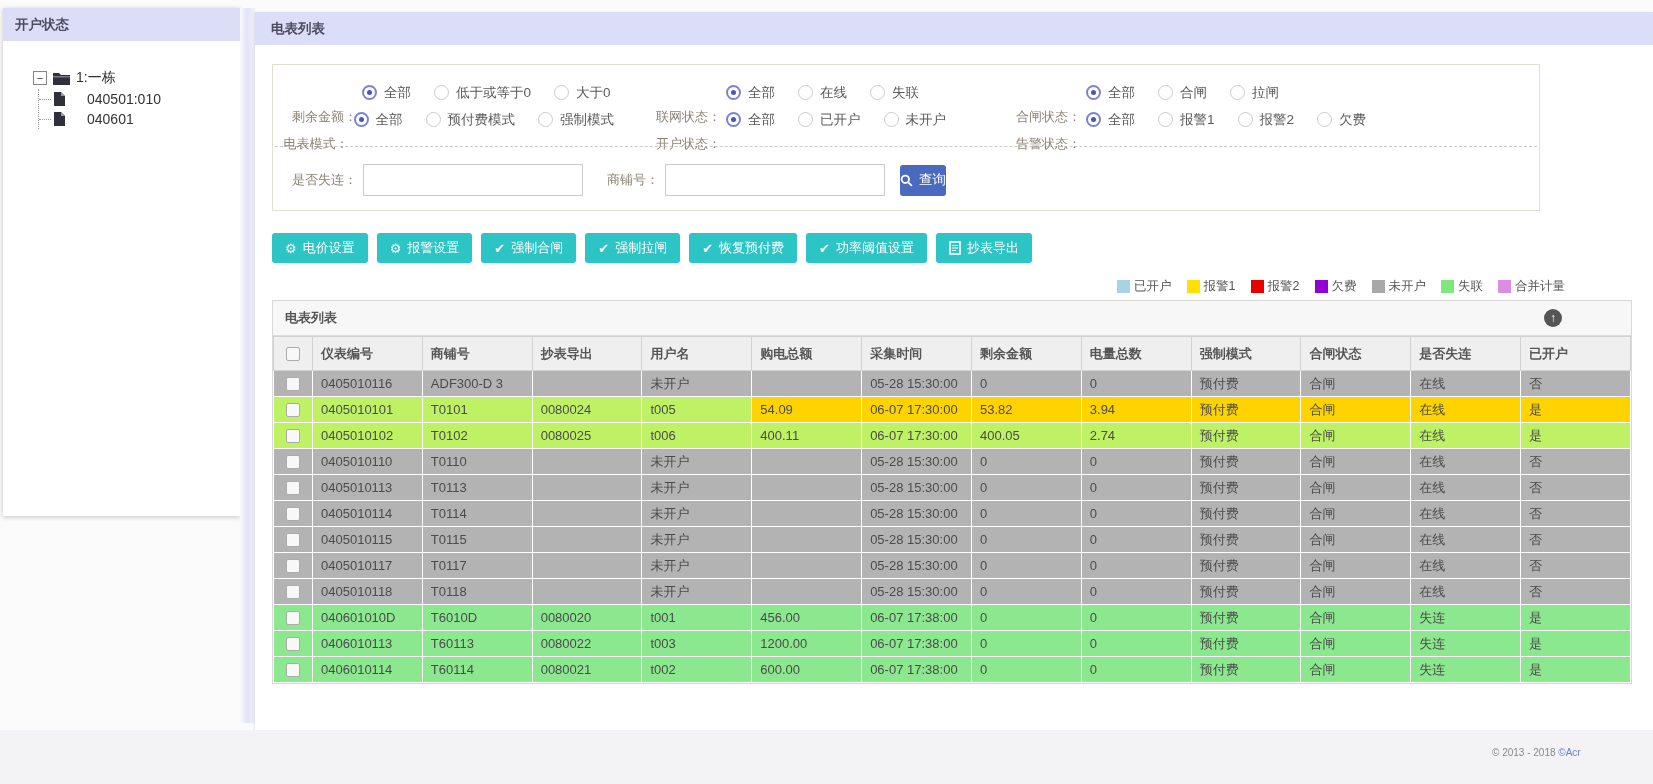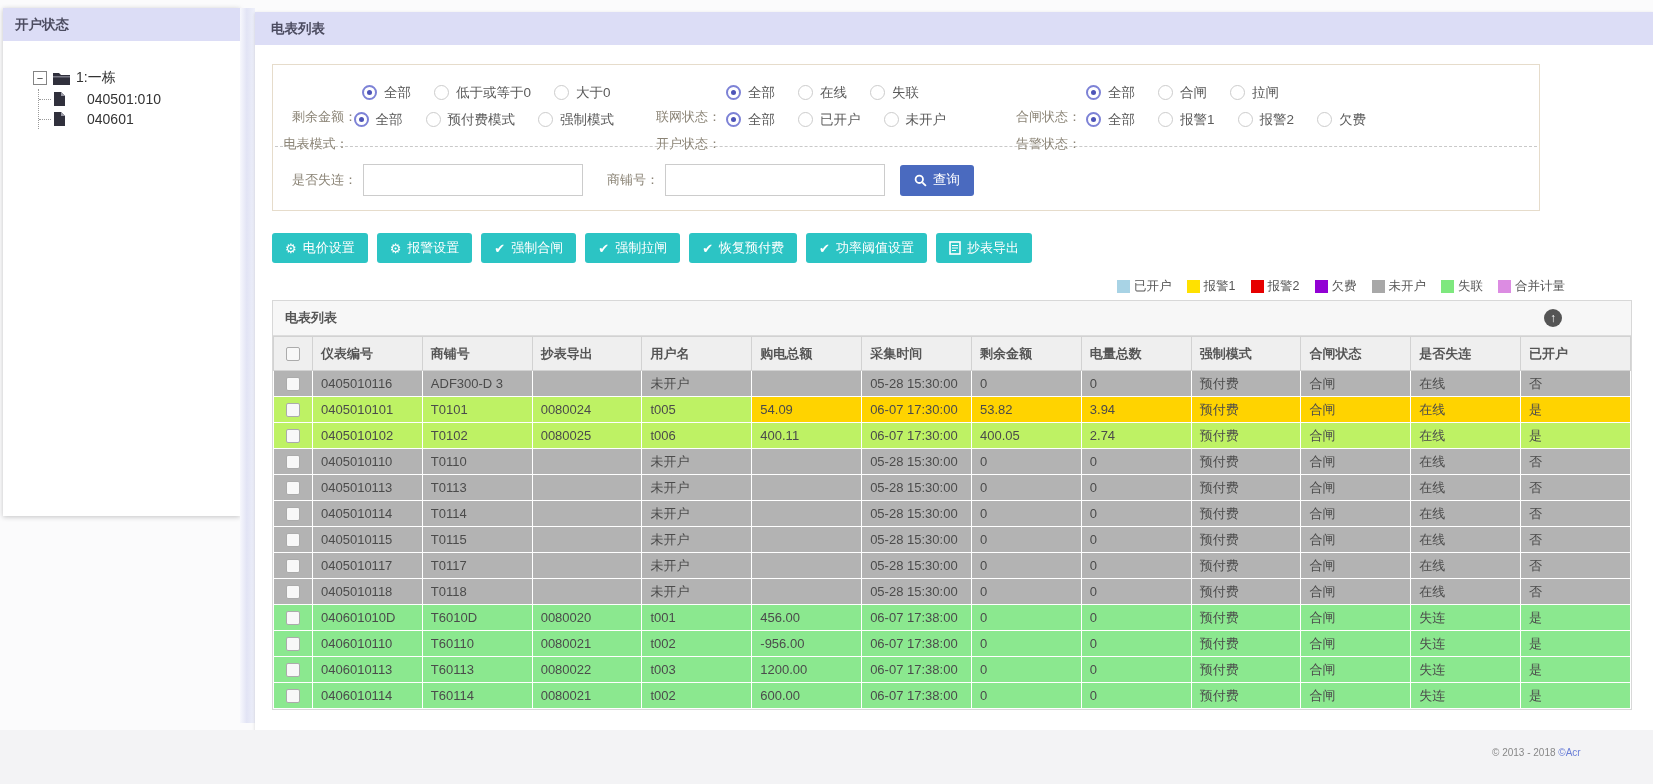--- a/index.html
+++ b/index.html
@@ -41,21 +41,21 @@
   .radio{box-sizing:border-box;width:15px;height:15px;border:1px solid #ccc;border-radius:50%;
     background:#fff;display:inline-flex;align-items:center;justify-content:center;margin-right:7px;flex:none;}
   .radio.sel{border:2px solid #7d82d6;}
   .radio.sel::after{content:"";width:5px;height:5px;border-radius:50%;background:#4e55b8;}
   .opt-label{font-size:13.5px;color:#5a5a5a;white-space:nowrap;}
   .dash{border-top:1px dashed #c9c9c9;margin:13px 2px 0 2px;}
   .inputs-row{display:flex;align-items:center;margin-top:15px;height:36px;}
   .in-label{width:84px;text-align:right;color:#8b8476;font-size:13px;margin-right:6px;white-space:nowrap;}
   .txt-input{width:206px;height:30px;border:1px solid #ccc;background:#fff;padding:0 6px;font-size:13px;color:#444;}
   .in-label.second{width:62px;margin-left:14px;}
-  .search-btn{margin-left:15px;height:31px;padding:0 14px;background:#4a6abf;border:none;border-radius:3px;
+  .search-btn{margin-left:15px;height:31px;padding:0 0;background:#4a6abf;border:none;border-radius:3px;
     color:#fff;font-size:13.5px;display:flex;align-items:center;gap:6px;cursor:pointer;}
   
   .act-row{margin-top:22px;display:flex;gap:9px;}
   .act-btn{height:30px;background:#2cc4c4;color:#fff;border:none;border-radius:3px;padding:0 13px;
     font-size:13px;display:flex;align-items:center;gap:6px;cursor:pointer;white-space:nowrap;}
   .ico{font-size:13px;line-height:1;display:inline-flex;align-items:center;}
   
   .legend-row{display:flex;justify-content:flex-end;align-items:center;margin-top:14px;height:18px;
     width:1360px;box-sizing:border-box;padding-right:67px;gap:15px;}
   .legend-item{display:flex;align-items:center;gap:4px;font-size:12.5px;color:#555;}
@@ -487,35 +487,20 @@
               <td>06-07 17:38:00</td>
               <td>0</td>
               <td>0</td>
               <td>预付费</td>
               <td>合闸</td>
               <td>失连</td>
               <td>是</td>
             </tr>
             <tr class="r-green">
               <td class="sel-col"><span class="cb"></span></td>
-              <td>0406010110</td>
-              <td>T60110</td>
-              <td>0080021</td>
-              <td>t002</td>
-              <td>-956.00</td>
-              <td>06-07 17:38:00</td>
-              <td>0</td>
-              <td>0</td>
-              <td>预付费</td>
-              <td>合闸</td>
-              <td>失连</td>
-              <td>是</td>
-            </tr>
-            <tr class="r-green">
-              <td class="sel-col"><span class="cb"></span></td>
               <td>0406010113</td>
               <td>T60113</td>
               <td>0080022</td>
               <td>t003</td>
               <td>1200.00</td>
               <td>06-07 17:38:00</td>
               <td>0</td>
               <td>0</td>
               <td>预付费</td>
               <td>合闸</td>

